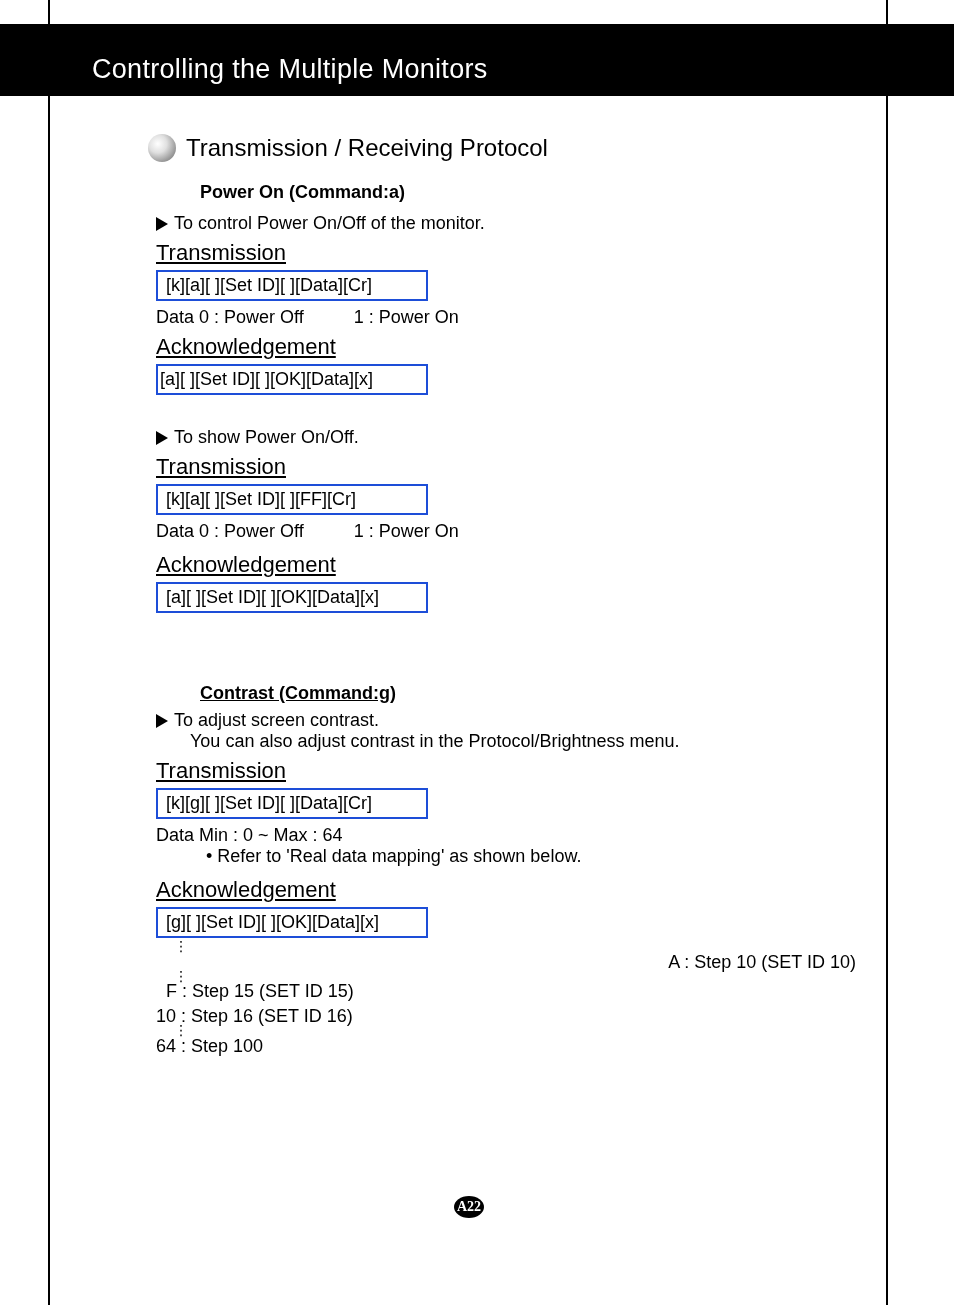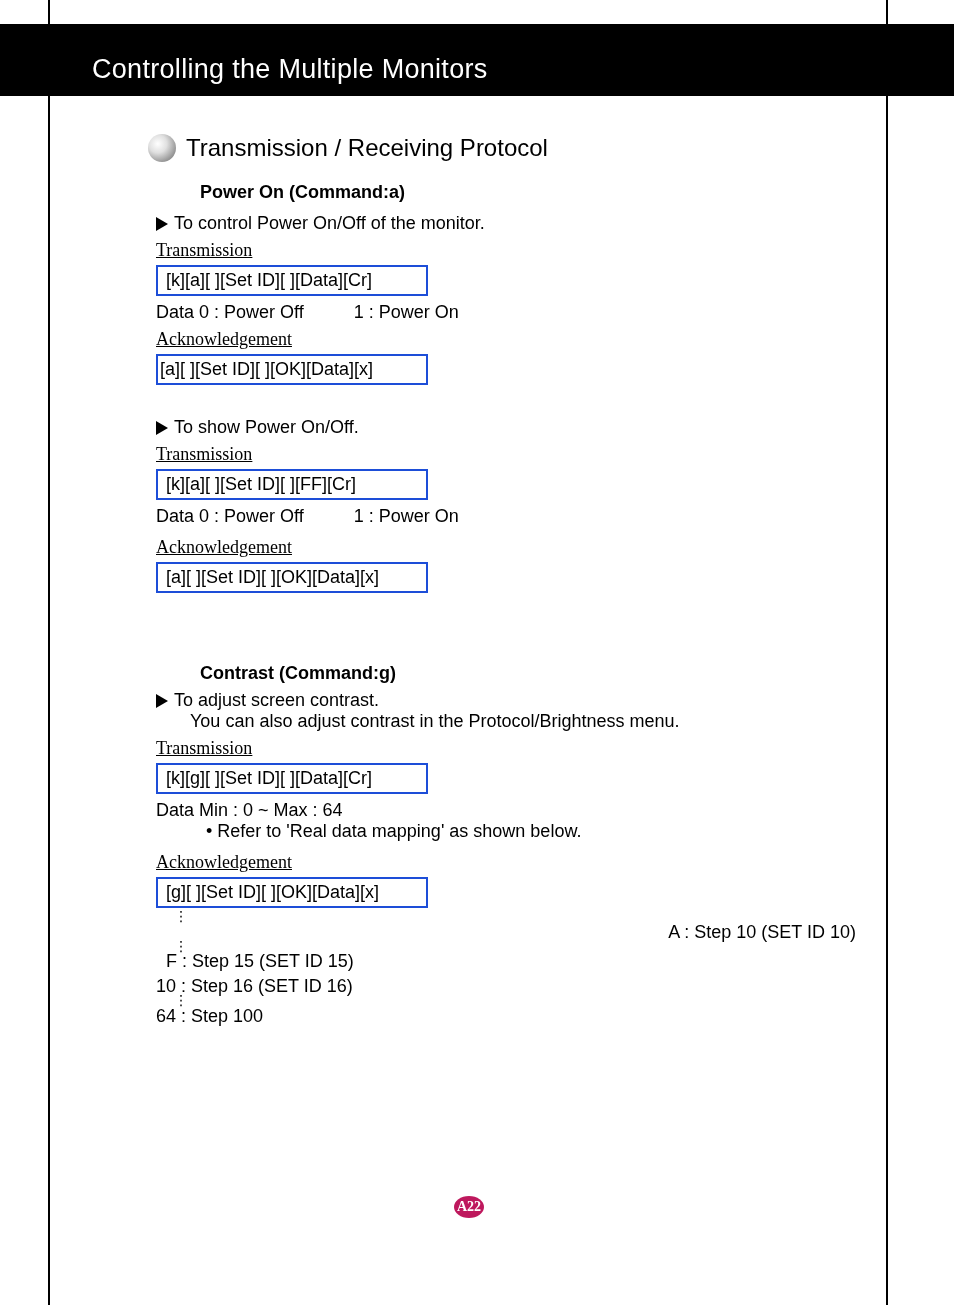--- a/index.html
+++ b/index.html
@@ -52,41 +52,41 @@
   .arrow {
     display:inline-block;
     width:0; height:0;
     border-top:7px solid transparent;
     border-bottom:7px solid transparent;
     border-left:12px solid #000;
     vertical-align:middle;
     margin-right:6px;
   }
   .line { font-size:18px; margin-top:6px; }
-  .und { text-decoration: underline; font-size:18px; margin-top:6px;font-family:Liberation Serif, serif; }
+  .und { text-decoration: underline; font-size:22px; margin-top:6px; }
   .box {
     border:2px solid #1d4ed8;
     width:272px;
     padding:3px 8px;
     font-size:18px;
     margin-top:4px;
   }
   .gap-s { margin-top:10px; }
   .gap-m { margin-top:32px; }
-  .gap-l { margin-top:70px; }
+  .gap-l { margin-top:70px;text-decoration:underline; }
   .indent { padding-left:34px; }
   .bullet::before { content:"• "; }
   .map-list { font-size:18px; line-height:1.35; margin-top:6px; }
   .vdots { display:block; margin-left:18px; font-size:14px; line-height:0.4; letter-spacing:0; }
   .pagenum {
     position:absolute;
     left: 454px; top: 1196px;
     width: 30px; height: 22px;
     border-radius: 50%;
-    background: #be185d;
+    background: #000000;
     color: #fff;
     font-family: Georgia, 'Times New Roman', serif;
     font-size: 14px;
     font-weight:700;
     text-align:center;
     line-height:22px;
   }
 </style>
 </head>
 <body>

